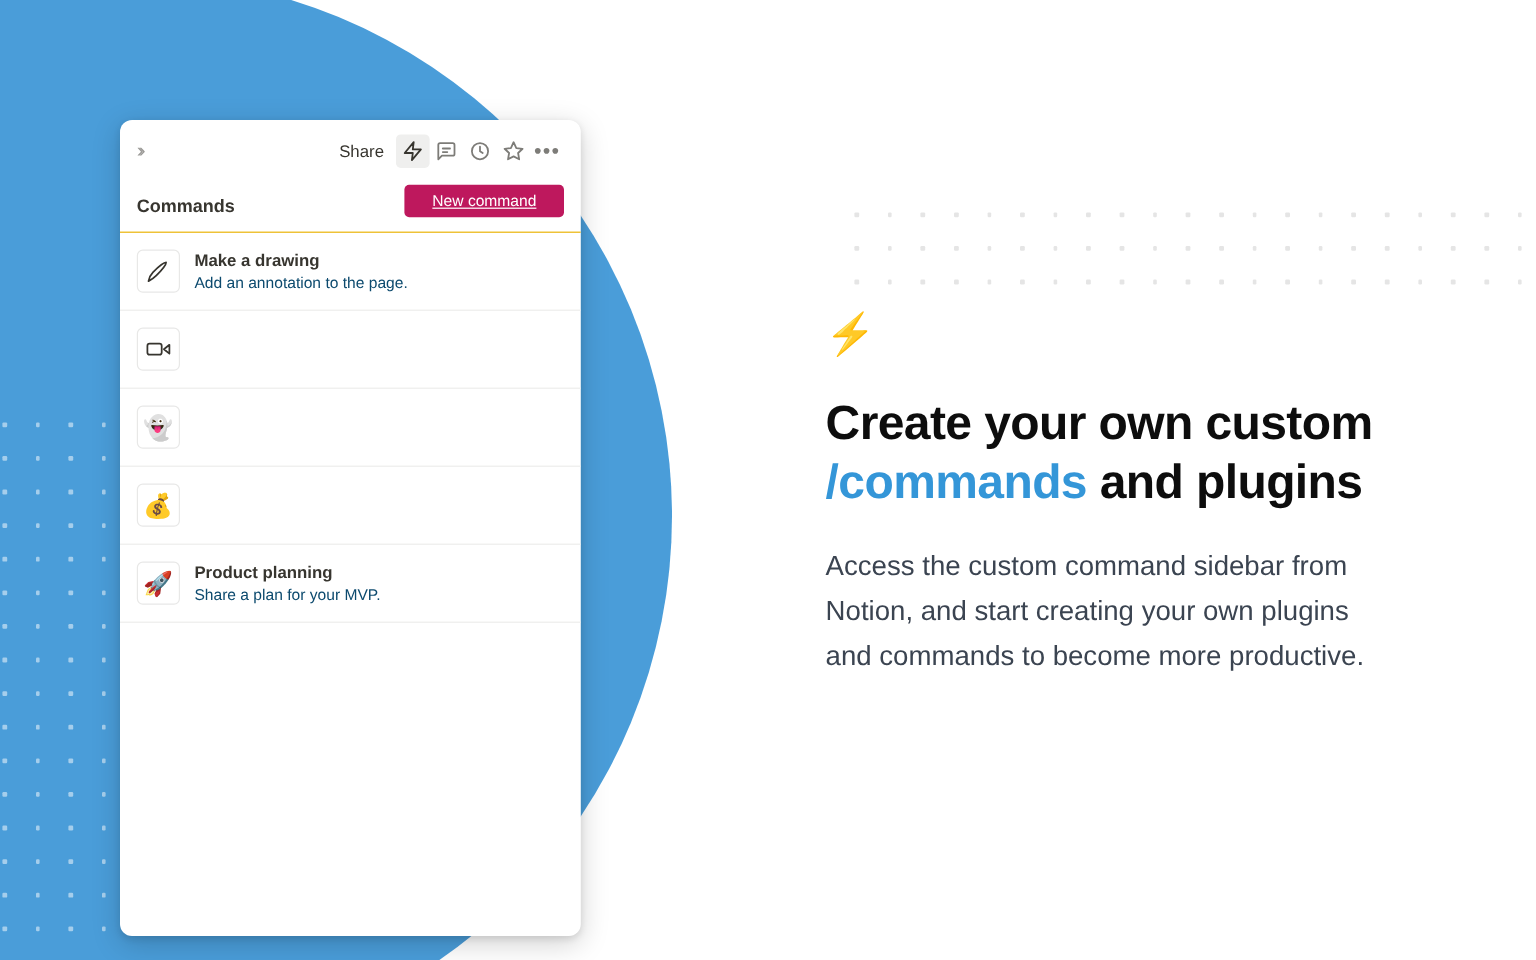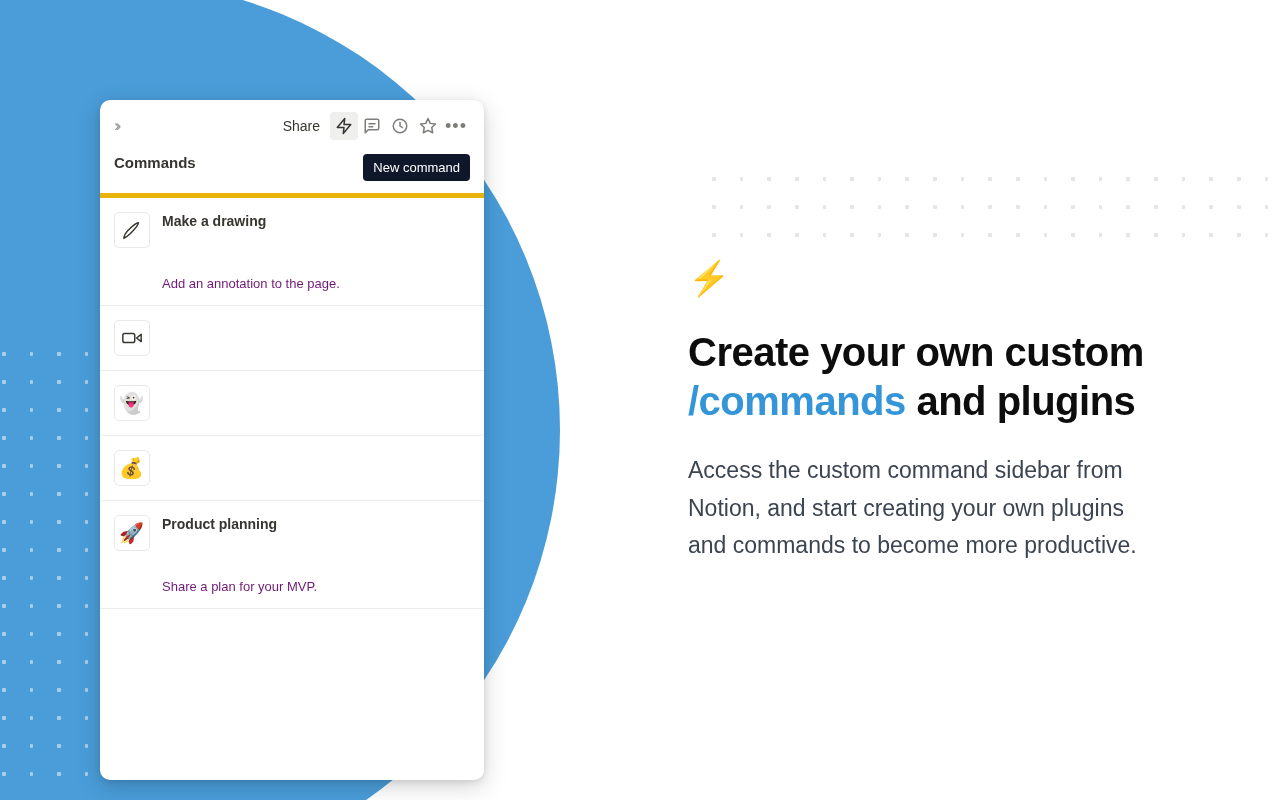--- a/index.html
+++ b/index.html
@@ -77,38 +77,39 @@
   }
   .icon-btn.active {
     background: #efefee;
     color: #37352f;
   }
   .icon-btn svg { width: 18px; height: 18px; }
   .dots-icon { font-size: 18px; letter-spacing: 1px; color: #7d7c78; }
 
   .panel-header {
     display: flex;
-    align-items: flex-start;
+    align-items: flex-end;
     padding: 6px 14px 12px 14px;
-    border-bottom: 5px solid #eab308;
+    border-bottom: 1px solid #eab308;
   }
   .panel-header .title {
     font-size: 15px;
     font-weight: 600;
     color: #37352f;
   }
   .panel-header .spacer { flex: 1; }
   .new-btn {
-    background: #0f172a;
+    background: #be185d;
     color: #fff;
     font-size: 13px;
-    padding: 6px 10px;
+    padding: 6px 23px;
     border-radius: 4px;
     cursor: pointer;
     border: none;
+    text-decoration: underline;
   }
 
   .cmd-list { display: flex; flex-direction: column; }
   .cmd-item {
     display: flex;
     align-items: flex-start;
     padding: 14px 14px;
     border-bottom: 1px solid #ededec;
     cursor: pointer;
   }
@@ -119,21 +120,21 @@
     display: flex;
     align-items: center;
     justify-content: center;
     margin-right: 12px;
     font-size: 20px;
     flex-shrink: 0;
   }
   .cmd-icon svg { width: 22px; height: 22px; stroke: #37352f; }
   .cmd-text { display: flex; flex-direction: column; padding-top: 1px; }
   .cmd-title { font-size: 14px; font-weight: 600; color: #37352f; margin-bottom: 3px; }
-  .cmd-desc { font-size: 13px; color: #701a75; margin-top: 44px; }
+  .cmd-desc { font-size: 13px; color: #0c4a6e; }
 
   .marketing {
     position: absolute;
     left: 688px;
     top: 258px;
     width: 530px;
     z-index: 5;
   }
   .bolt {
     font-size: 34px;

